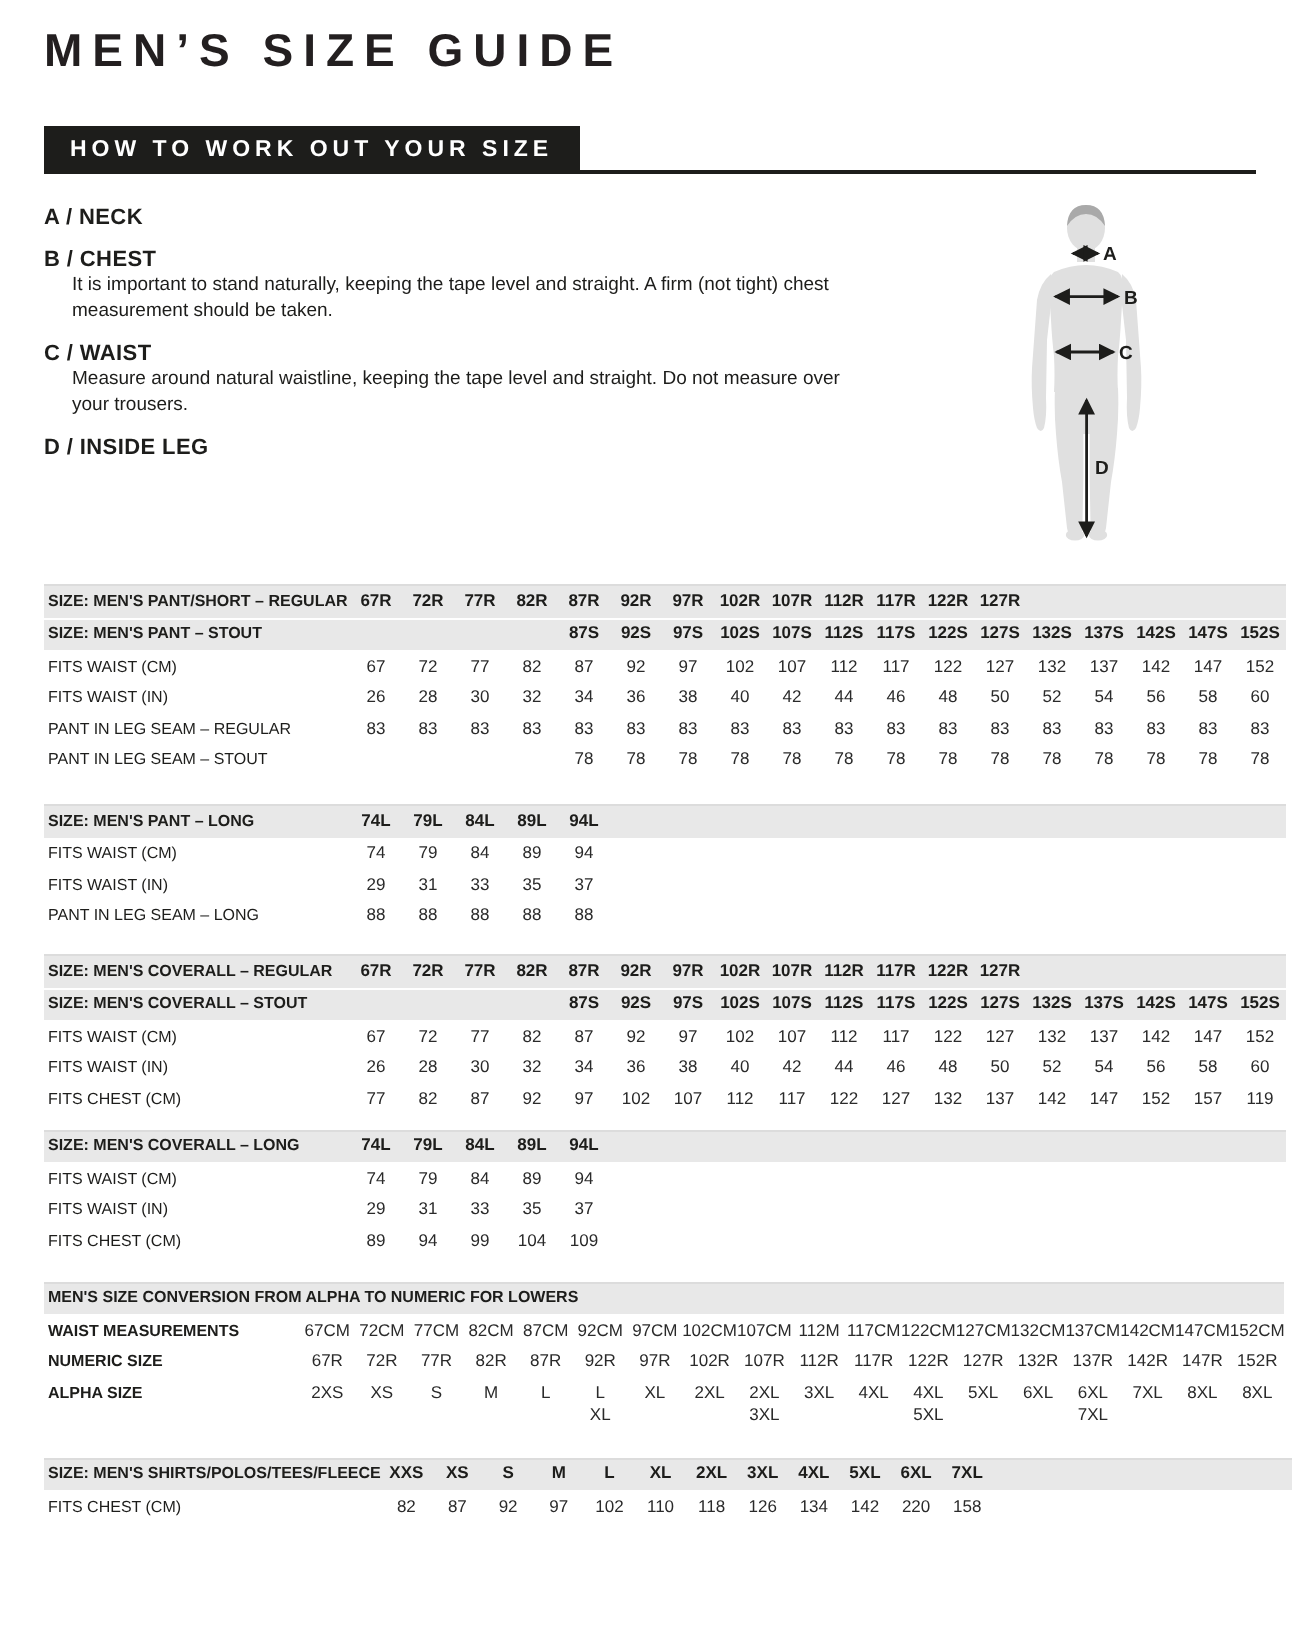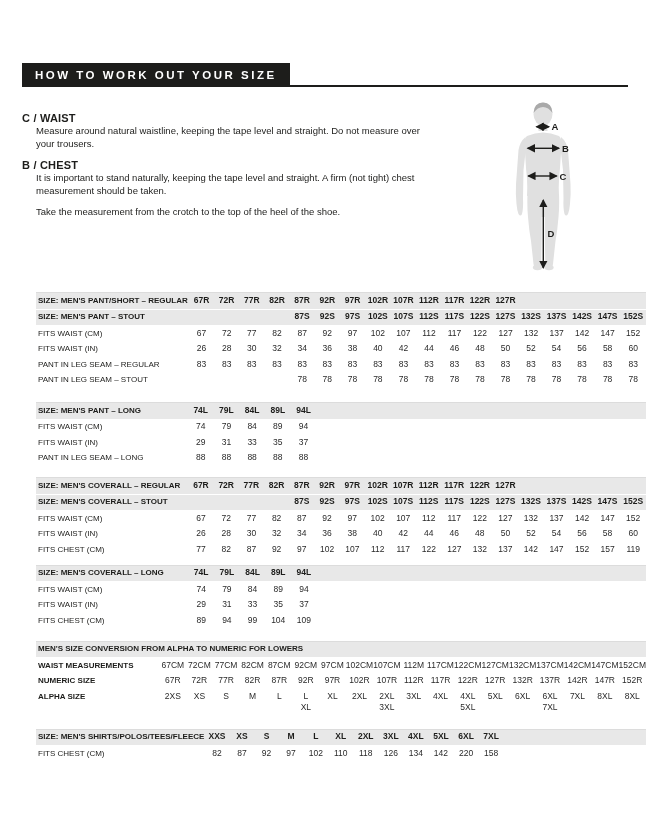--- a/index.html
+++ b/index.html
@@ -23,21 +23,21 @@
   }
   
   .instructions{position:absolute;left:22px;top:103px;width:470px;}
   .instr{margin-bottom:9px;}
   .ih{font-size:11px;font-weight:700;margin-bottom:1px;letter-spacing:0.2px;}
   .it{font-size:9.5px;line-height:12.5px;margin-left:14px;white-space:pre-line;color:#1d1d1b;}
   
   .figure{position:absolute;left:503px;top:98px;}
   
   .tables{position:absolute;left:22px;top:292px;width:624px;}
-  table.sizes{border-collapse:collapse;table-layout:fixed;margin:0 0 12px 14px;}
+  table.sizes{border-collapse:collapse;table-layout:fixed;margin:0 0 12px 0;}
   .sizes td{
     height:14px;padding:1.5px 0 0 0;text-align:center;vertical-align:top;
     font-size:8.5px;line-height:11px;color:#2a2a2a;white-space:pre-line;overflow:visible;
   }
   .sizes td.lbl{text-align:left;white-space:nowrap;padding-left:2px;font-size:8px;color:#1d1d1b;}
   .sizes tr.hdr td{
     font-weight:700;background:#e8e8e8;border-bottom:1px solid #ffffff;
     border-top:1px solid #dcdcdc;color:#1d1d1b;
   }
   .sizes td.b{font-weight:700;}
@@ -46,39 +46,41 @@
   .g7{margin-bottom:7px!important;}
   .g12{margin-bottom:12px!important;}
   .g16{margin-bottom:16px!important;}
   .fig-label{font-size:9.5px;font-weight:700;fill:#1d1d1b;font-family:"Liberation Sans",sans-serif;}
 </style>
 </head>
 <body>
 
 <div id="page">
 
+  <h1 class="title">MEN’S SIZE GUIDE</h1>
 
   <div class="banner">HOW TO WORK OUT YOUR SIZE</div>
   <div class="banner-rule"></div>
 
   <div class="instructions">
     <div class="instr">
+      <div class="ih">A / NECK</div>
+    </div>
+    <div class="instr">
+      <div class="ih">B / CHEST</div>
+      <div class="it">It is important to stand naturally, keeping the tape level and straight. A firm (not tight) chest
+measurement should be taken.</div>
     </div>
     <div class="instr">
       <div class="ih">C / WAIST</div>
       <div class="it">Measure around natural waistline, keeping the tape level and straight. Do not measure over
 your trousers.</div>
     </div>
     <div class="instr">
-      <div class="ih">B / CHEST</div>
-      <div class="it">It is important to stand naturally, keeping the tape level and straight. A firm (not tight) chest
-measurement should be taken.</div>
-    </div>
-    <div class="instr">
-      <div class="it">Take the measurement from the crotch to the top of the heel of the shoe.</div>
+      <div class="ih">D / INSIDE LEG</div>
     </div>
   </div>
 
   <svg class="figure" width="100" height="182" viewBox="0 0 100 182">
     <defs>
       <marker id="ah" markerWidth="7" markerHeight="7" refX="5.2" refY="3" orient="auto-start-reverse">
         <path d="M0 0 L6 3 L0 6 Z" fill="#1d1d1b"></path>
       </marker>
     </defs>
     <g>

